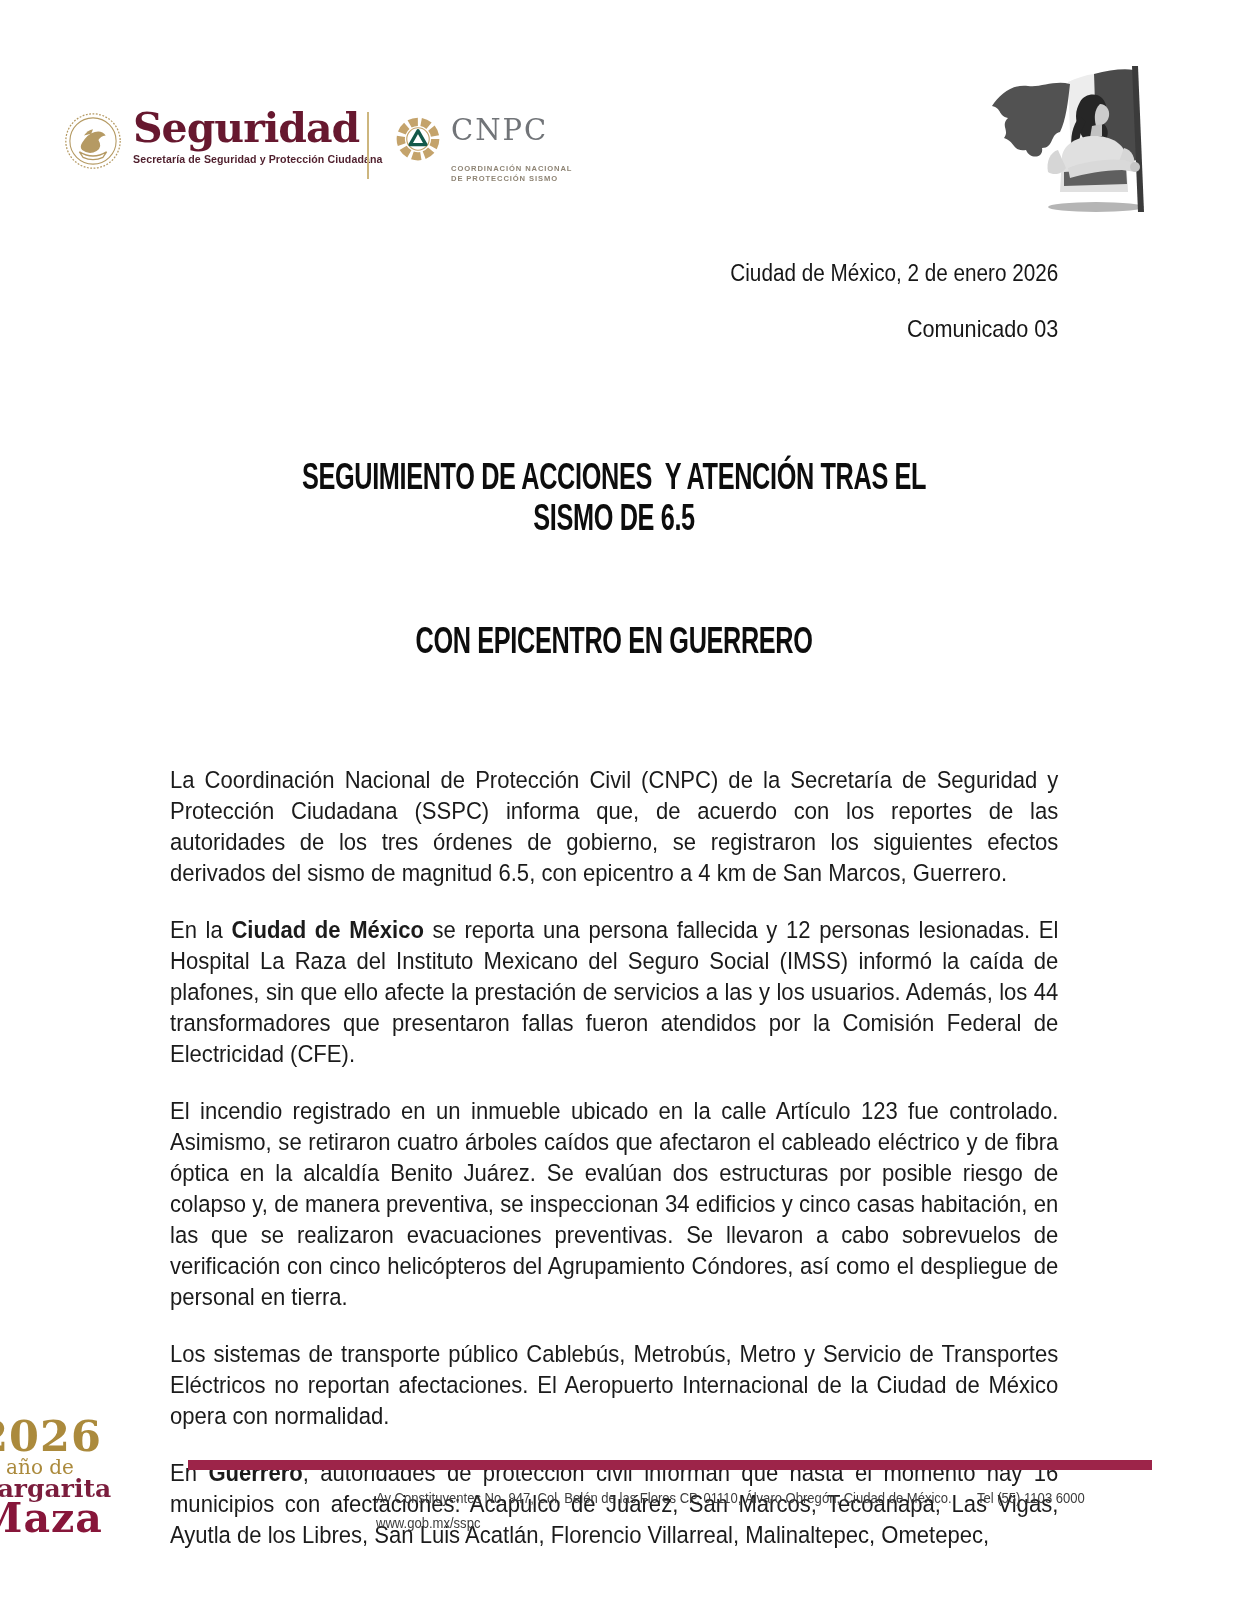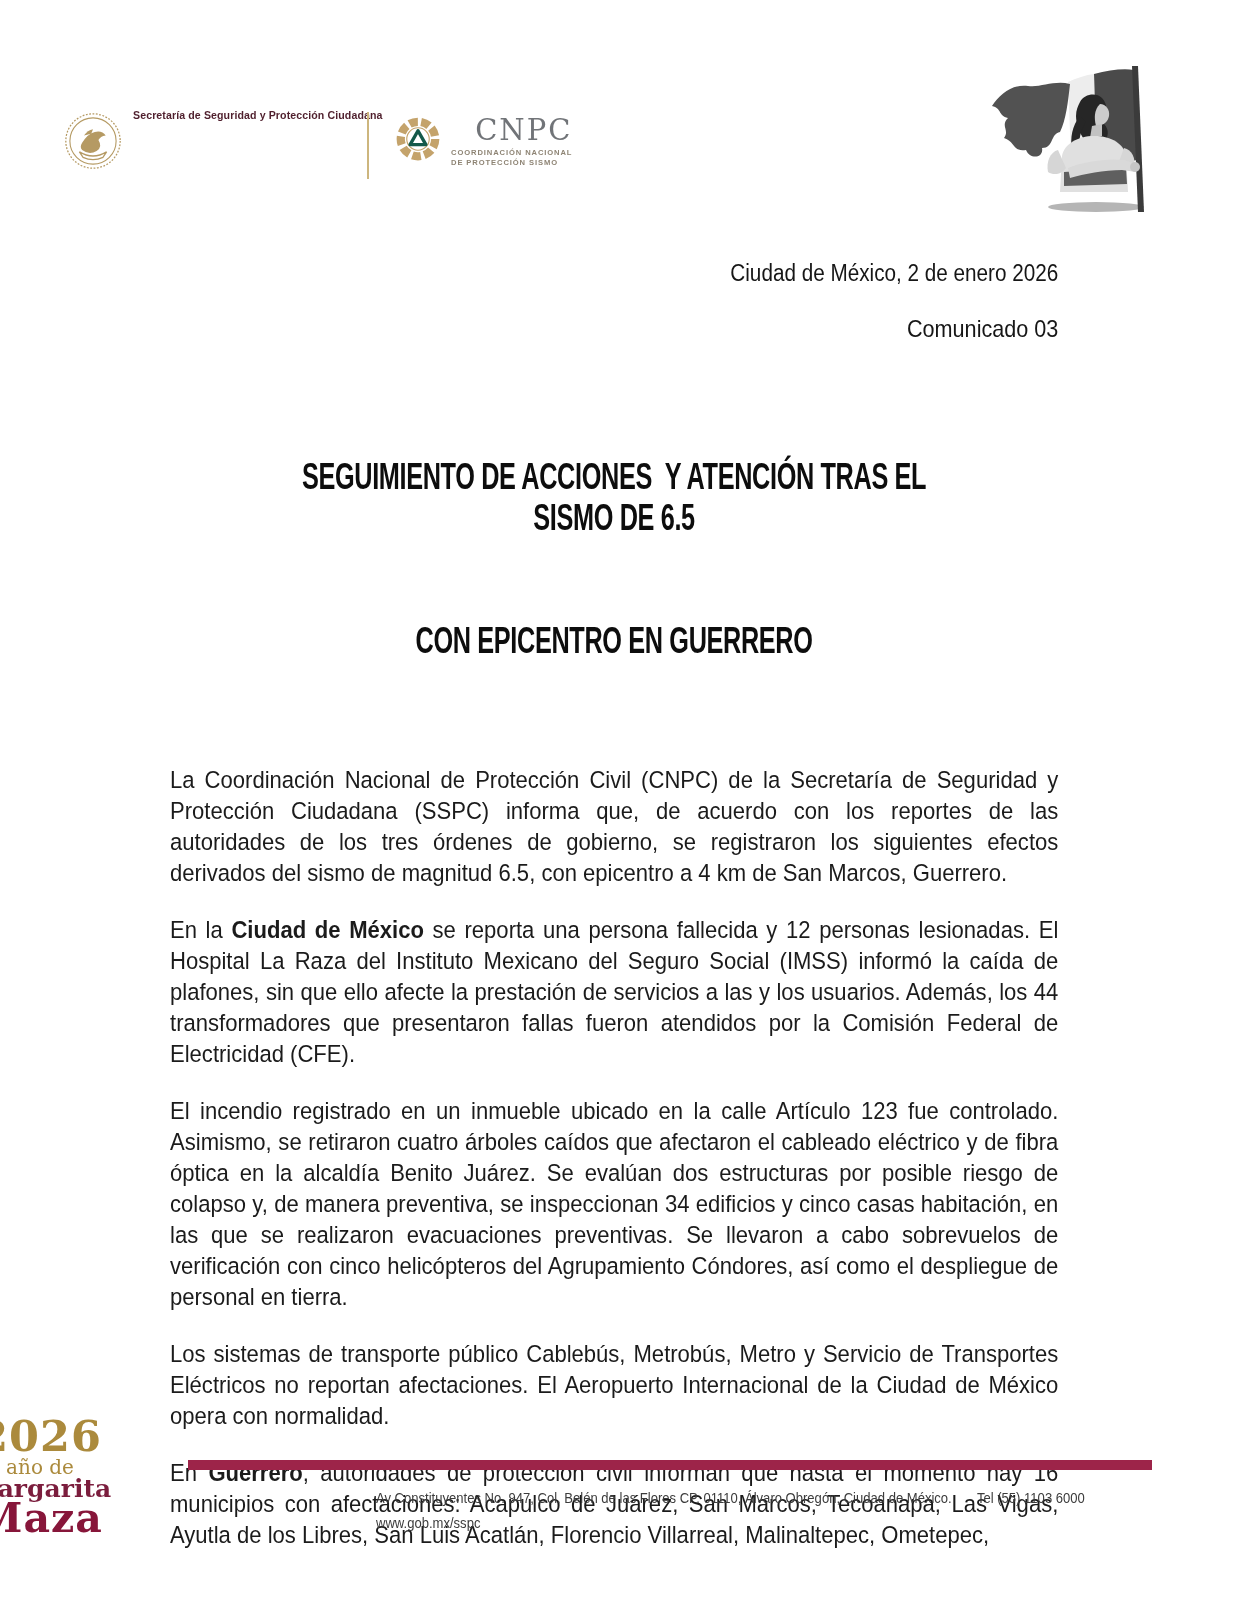--- a/index.html
+++ b/index.html
@@ -26,24 +26,23 @@
     color:#4f1f2d;margin-top:3px;white-space:nowrap;
   }
   .logo-divider{position:absolute;left:367px;top:112px;width:2px;height:67px;background:#cdb67e;}
   .cnpc-block{position:absolute;left:394px;top:113px;display:flex;align-items:flex-start;}
   .cnpc-emblem{margin-top:2px;}
   .cnpc-text{margin-left:9px;padding-top:2px;}
   .cnpc-acronym{
     font-family:"DejaVu Serif","Liberation Serif",serif;
     font-size:29px;line-height:30px;letter-spacing:2px;
     color:var(--cnpc-gray,#717478);
-    text-align:right;
   }
   .cnpc-name{font-size:7.6px;font-weight:bold;letter-spacing:.9px;line-height:10px;
-    color:#8e8474;margin-top:3px;white-space:nowrap;}
+    color:#8e8474;margin-top:19px;white-space:nowrap;}
   .figure{position:absolute;left:984px;top:64px;}
 
   
   .column{
     position:absolute;left:170px;top:258px;width:987px;
     transform:scaleX(0.9);transform-origin:0 0;
   }
   .dateline{font-size:23px;line-height:30px;text-align:right;color:#161616;}
   .bulletin{font-size:24px;line-height:30px;text-align:right;color:#161616;margin-top:26px;}
   .doc-title{
@@ -85,20 +84,21 @@
       <svg viewBox="0 0 64 64" width="58" height="58" aria-hidden="true">
         <circle cx="32" cy="32" r="30" fill="none" stroke="#b59a63" stroke-width="1.4" stroke-dasharray="2 1.7"></circle>
         <circle cx="32" cy="32" r="25.5" fill="none" stroke="#b59a63" stroke-width="1.2"></circle>
         <path d="M20 34 q6 -10 14 -12 q8 -2 12 4 q-6 1 -8 5 q5 8 -2 12 q-8 5 -16 -1 q-3 -3 0 -8 z" fill="#b59a63"></path>
         <path d="M22 26 q4 -6 10 -7 l-2 5 z" fill="#b59a63"></path>
         <path d="M17 44 q15 9 30 0 l-4 6 q-11 5 -22 0 z" fill="none" stroke="#b59a63" stroke-width="1.5"></path>
       </svg>
     </span>
 
     <div class="seg-block">
+      <div class="seg-wordmark">Seguridad</div>
       <div class="seg-subtitle">Secretaría de Seguridad y Protección Ciudadana</div>
     </div>
 
     <div class="logo-divider"></div>
 
     <div class="cnpc-block">
       <span class="cnpc-emblem">
         <svg viewBox="0 0 64 64" width="48" height="48" aria-hidden="true">
           <circle cx="32" cy="32" r="23" fill="none" stroke="#c4a36b" stroke-width="11" stroke-dasharray="11.5 4.5"></circle>
           <circle cx="32" cy="32" r="15" fill="#ffffff" stroke="#c4a36b" stroke-width="1.5"></circle>

